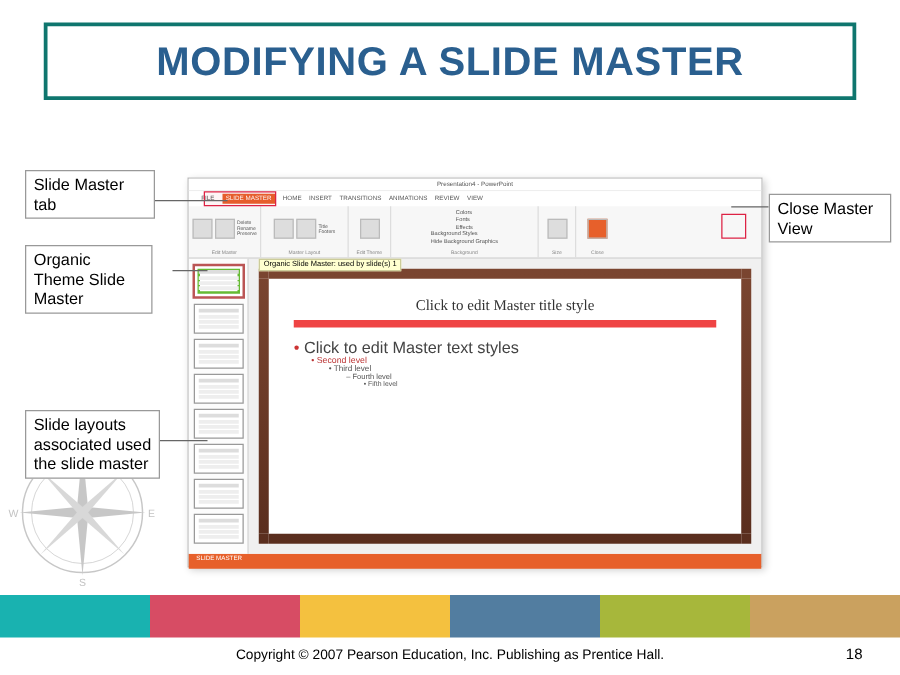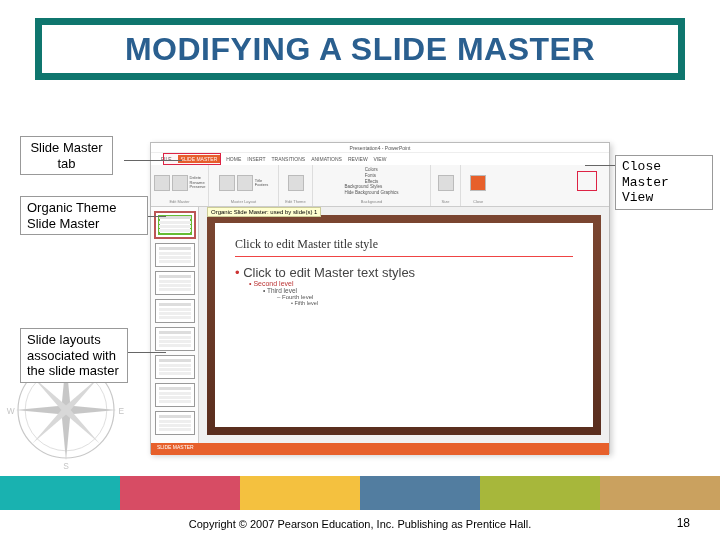--- a/index.html
+++ b/index.html
@@ -1,30 +1,30 @@
 <!DOCTYPE html>
 <html><head>
 <meta charset="utf-8">
 <style>
   * { margin: 0; padding: 0; box-sizing: border-box; }
   body { width: 720px; height: 540px; font-family: Arial, sans-serif; background: #fff; position: relative; overflow: hidden; }
 
-  .title-box { position: absolute; top: 18px; left: 35px; right: 35px; height: 62px; border: 7px solid #0f766e; background: #fff; display: flex; align-items: center; justify-content: center; }
+  .title-box { position: absolute; top: 18px; left: 35px; right: 35px; height: 62px; border: 3px solid #0f766e; background: #fff; display: flex; align-items: center; justify-content: center; }
   .title-text { font-size: 32px; font-weight: bold; color: #2a5f8f; letter-spacing: 0.5px; }
 
   .callout { position: absolute; background: #fff; border: 1px solid #999; padding: 3px 6px; font-size: 13px; line-height: 1.2; z-index: 10; }
   .callout-line { position: absolute; background: #666; height: 1px; z-index: 9; }
 
-  #callout-tab { top: 136px; left: 20px; width: 93px; text-align: center; }
+  #callout-tab { top: 136px; left: 20px; width: 104px; }
   #line-tab { top: 160px; left: 124px; width: 58px; }
-  #callout-organic { top: 196px; left: 20px; width: 128px; }
+  #callout-organic { top: 196px; left: 20px; width: 102px; }
   #line-organic { top: 216px; left: 138px; width: 28px; }
   #callout-layouts { top: 328px; left: 20px; width: 108px; }
   #line-layouts { top: 352px; left: 128px; width: 38px; }
-  #callout-close { top: 155px; left: 615px; width: 98px; font-family: Liberation Mono, monospace; }
+  #callout-close { top: 155px; left: 615px; width: 98px; }
   #line-close { top: 165px; left: 585px; width: 30px; }
 
   .screenshot { position: absolute; top: 142px; left: 150px; width: 460px; height: 312px; background: #fff; border: 1px solid #bbb; box-shadow: 2px 2px 6px rgba(0,0,0,0.2); }
   .highlight-tab { position: absolute; top: 10px; left: 12px; width: 58px; height: 12px; border: 1.5px solid #d24; background: rgba(210,40,60,0.05); }
   .highlight-close { position: absolute; top: 28px; right: 12px; width: 20px; height: 20px; border: 1.5px solid #d24; }
 
   .ss-titlebar { height: 10px; background: #fff; border-bottom: 1px solid #eee; font-size: 5px; color: #555; text-align: center; line-height: 10px; }
   .ss-ribbon-tabs { height: 12px; display: flex; gap: 6px; padding: 0 10px; font-size: 5px; color: #555; align-items: center; background: #fff; }
   .ss-ribbon-tabs span:nth-child(2) { background: #e7602b; color: #fff; padding: 1px 3px; }
   .ss-ribbon { height: 42px; background: #f7f7f7; border-bottom: 1px solid #ccc; display: flex; font-size: 5px; color: #555; }
@@ -37,21 +37,21 @@
 
   .ss-body { display: flex; height: 236px; }
   .thumbs { width: 48px; background: #fcfcfc; border-right: 1px solid #ccc; overflow: hidden; padding: 4px 2px; }
   .thumb { width: 40px; height: 24px; background: #fff; border: 1px solid #999; margin: 0 auto 4px; position: relative; }
   .thumb.master { width: 42px; height: 28px; border: 2px solid #b55; background: #fff; }
   .thumb.master::before { content:''; position:absolute; inset:2px; border: 2px solid #6b3; }
   .thumb::after { content:''; position:absolute; top:3px; left:3px; right:3px; height:3px; background:#ddd; box-shadow: 0 5px 0 #eee, 0 9px 0 #eee, 0 13px 0 #eee; }
   .canvas { flex: 1; background: #f0f0f0; padding: 8px; position: relative; }
   .tooltip { position: absolute; top: 0; left: 8px; background: #ffffd0; border: 1px solid #cc9; font-size: 6px; padding: 1px 3px; }
   .slide-page { background: #fff; width: 100%; height: 100%; border: 8px solid #6b3a28; border-image: linear-gradient(#7a4530,#5a2e1e) 1; padding: 14px 20px; }
-  .slide-title { font-family: Georgia, serif; font-size: 12px; color: #333; border-bottom: 1px solid #ef4444; padding-bottom: 4px; margin-bottom: 8px; }
+  .slide-title { text-align: center; font-family: Georgia, serif; font-size: 12px; color: #333; border-bottom: 6px solid #ef4444; padding-bottom: 4px; margin-bottom: 8px; }
   .bullet-l1 { font-size: 13px; color: #444; }
   .bullet-l1::before { content: '• '; color: #c33; }
   .bullet-l2 { font-size: 7px; color: #b33; margin-left: 14px; }
   .bullet-l2::before { content: '• '; }
   .bullet-l3 { font-size: 6.5px; color: #555; margin-left: 28px; }
   .bullet-l3::before { content: '• '; }
   .bullet-l4 { font-size: 6px; color: #555; margin-left: 42px; }
   .bullet-l4::before { content: '– '; }
   .bullet-l5 { font-size: 5.5px; color: #555; margin-left: 56px; }
   .bullet-l5::before { content: '• '; }
@@ -72,21 +72,21 @@
 <div class="title-box">
   <div class="title-text">MODIFYING A SLIDE MASTER</div>
 </div>
 
 <div class="callout" id="callout-tab">Slide Master tab</div>
 <div class="callout-line" id="line-tab"></div>
 
 <div class="callout" id="callout-organic">Organic Theme Slide Master</div>
 <div class="callout-line" id="line-organic"></div>
 
-<div class="callout" id="callout-layouts">Slide layouts associated with the slide master</div>
+<div class="callout" id="callout-layouts">Slide layouts associated used the slide master</div>
 <div class="callout-line" id="line-layouts"></div>
 
 <div class="callout" id="callout-close">Close Master View</div>
 <div class="callout-line" id="line-close"></div>
 
 <div class="screenshot">
   <div class="highlight-tab"></div>
   <div class="highlight-close"></div>
 
   <div class="ss-titlebar">Presentation4 - PowerPoint</div>

